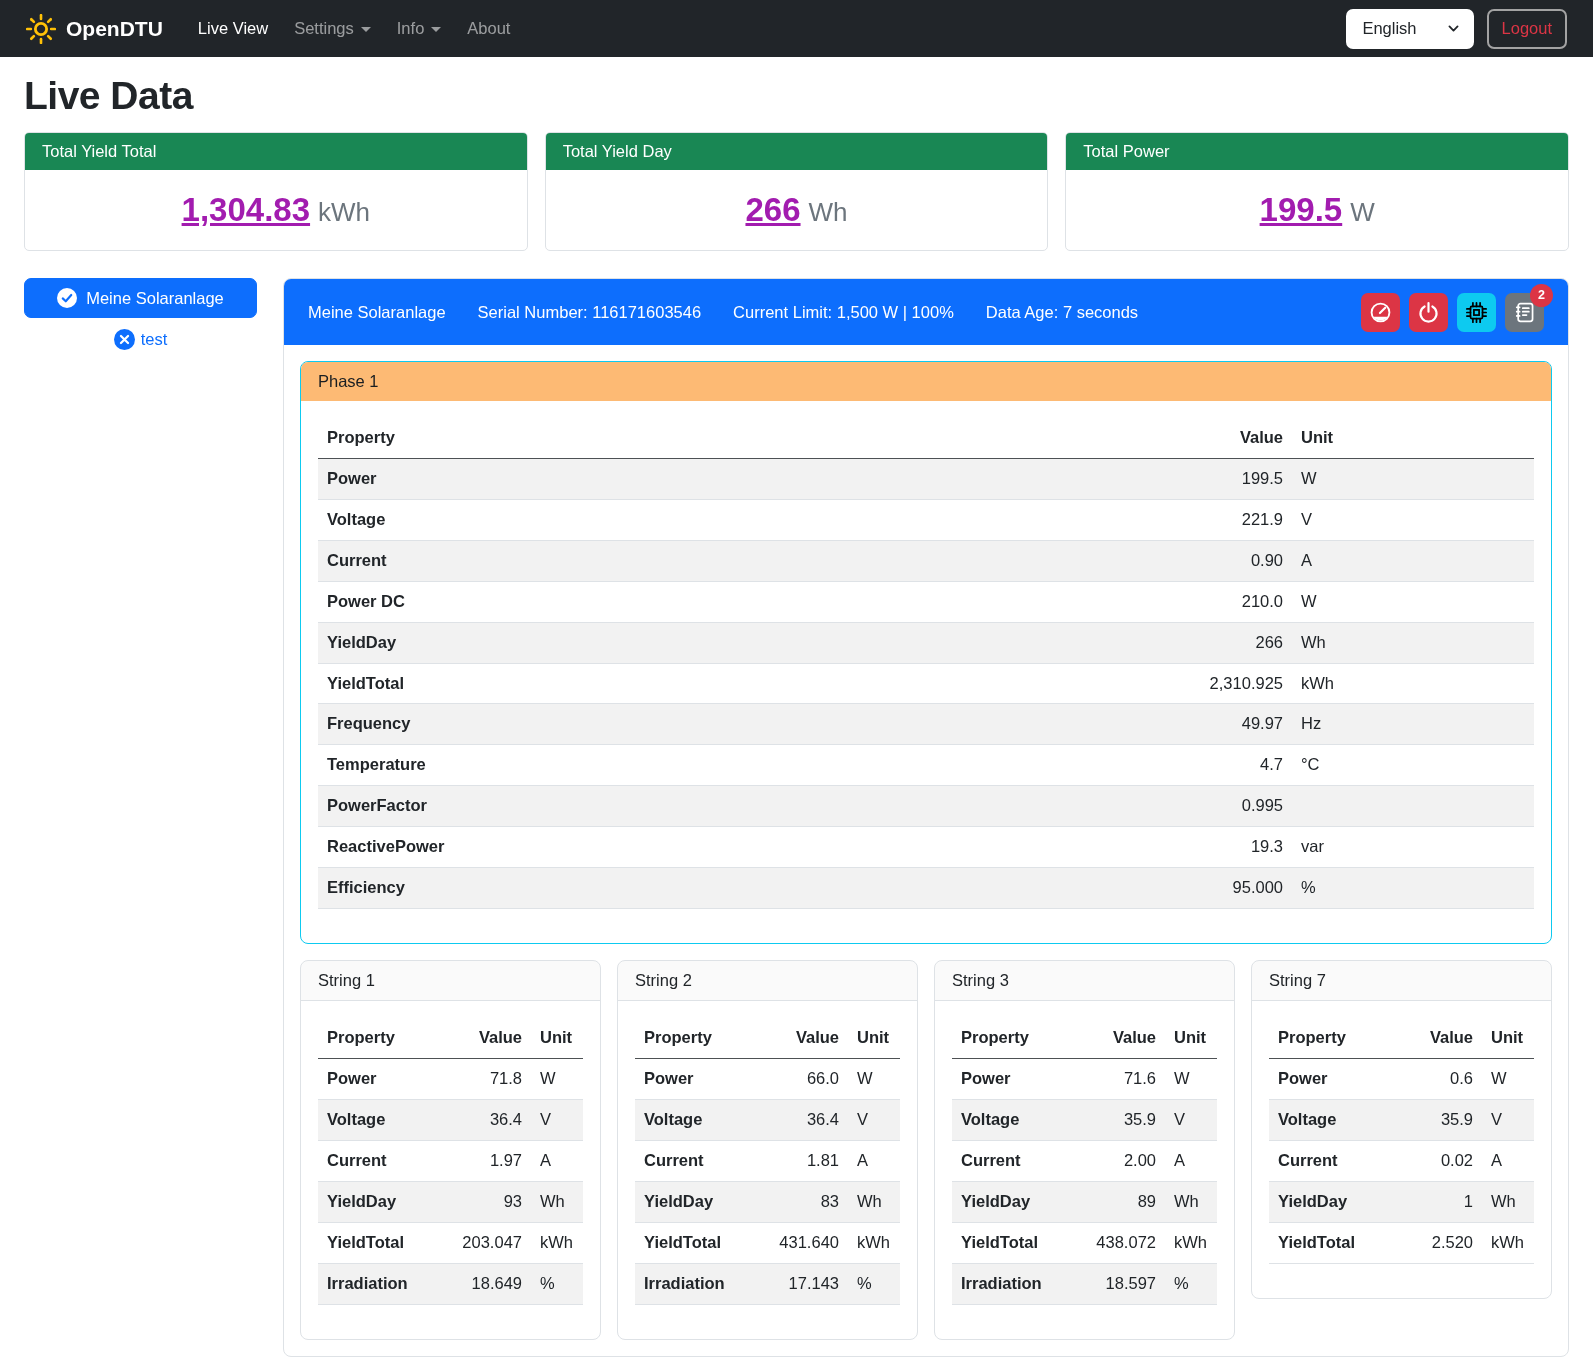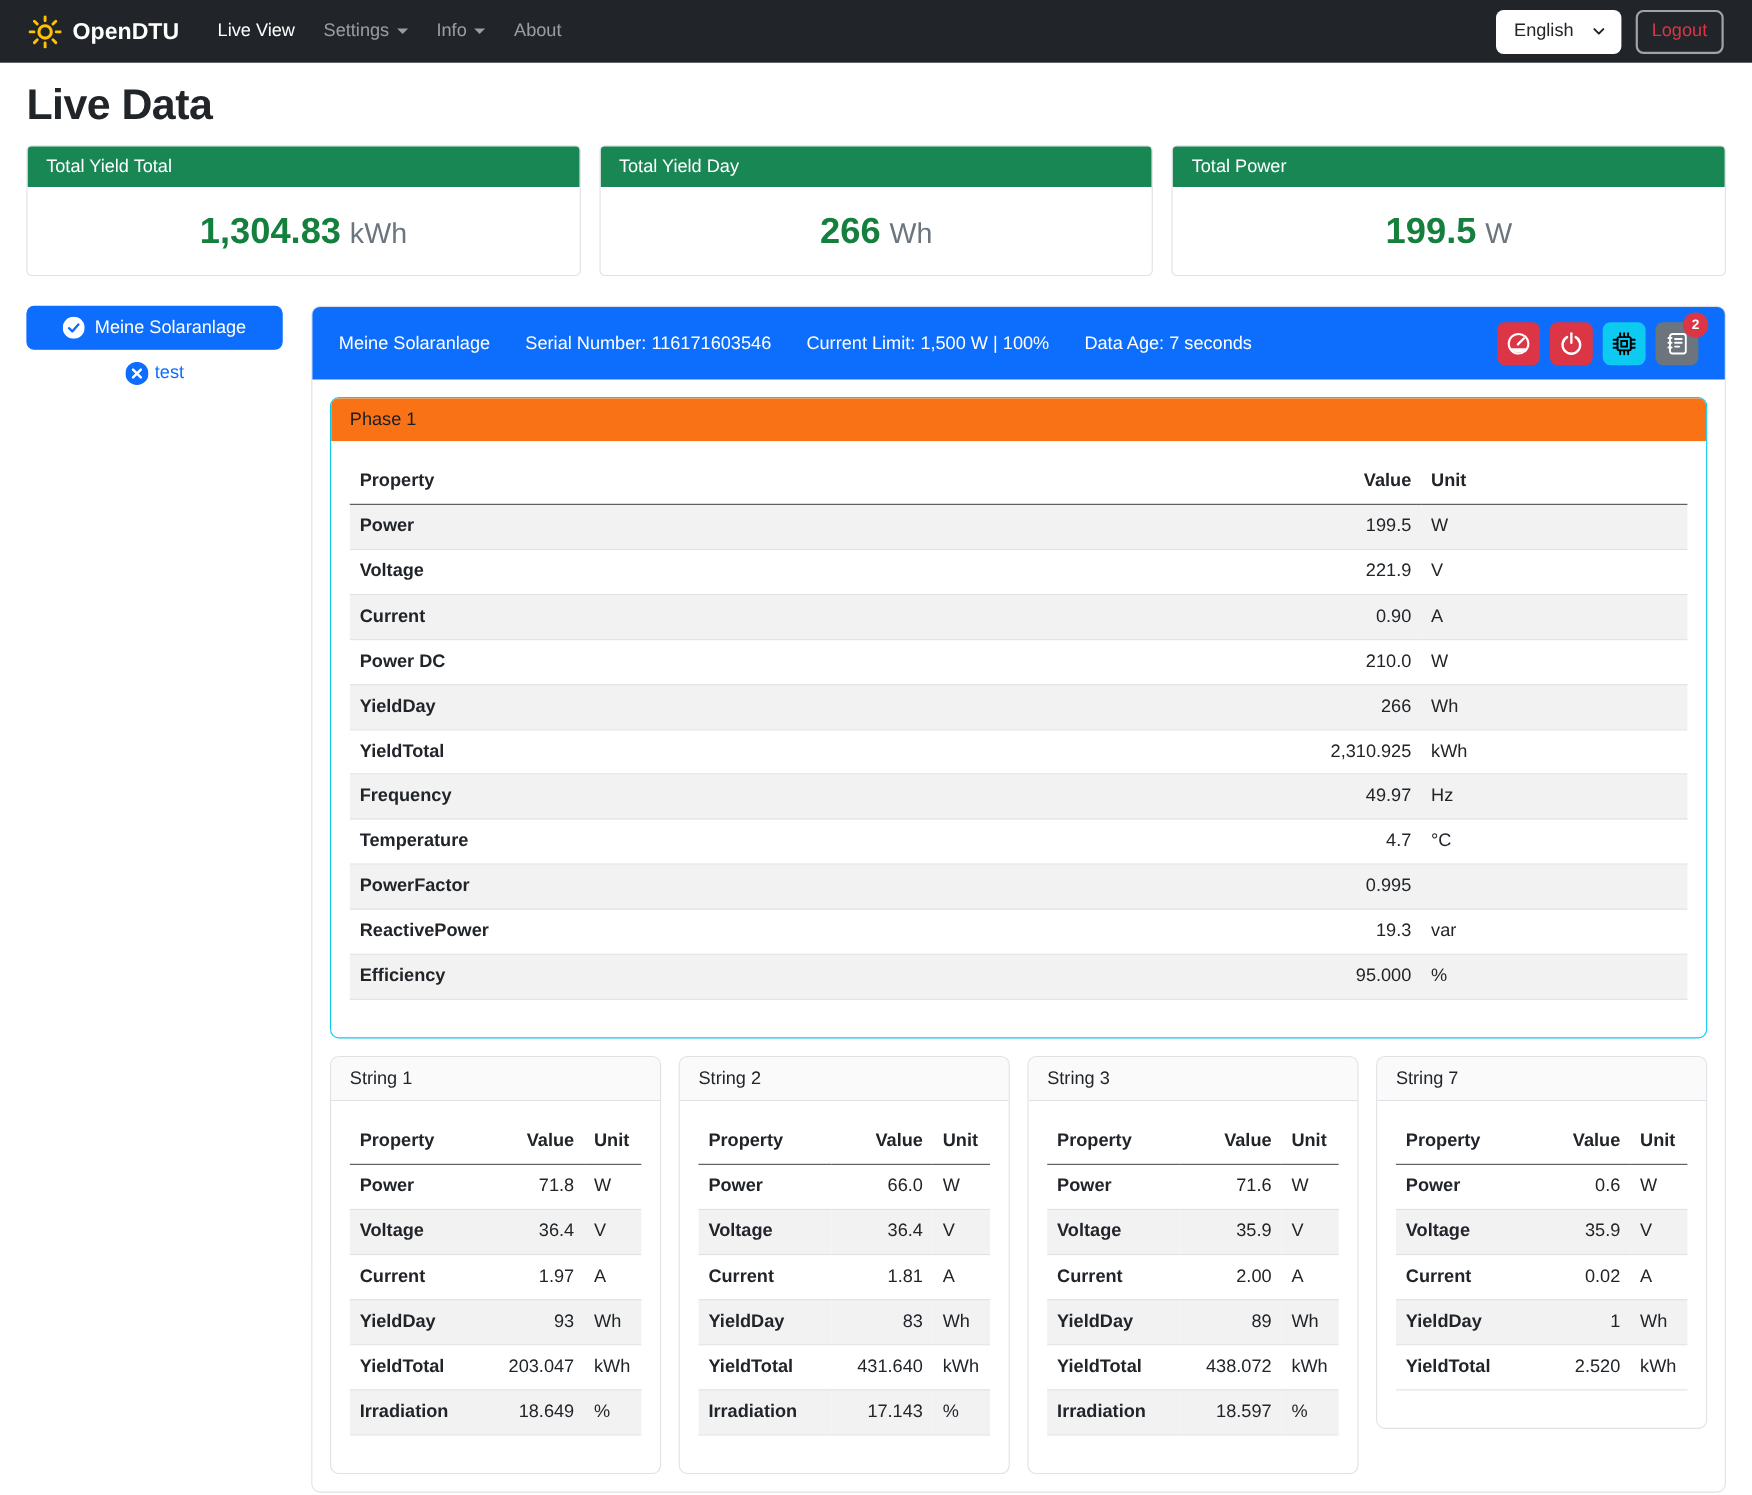--- a/index.html
+++ b/index.html
@@ -21,38 +21,38 @@
     color:rgba(255,255,255,.55); font-size:16.5px; padding:8px 13px; cursor:pointer; white-space:nowrap;
   }
   .nav-link.active { color:#fff; }
   .caret {
     display:inline-block; width:0; height:0; margin-left:7px; vertical-align:2px;
     border-top:5px solid currentColor; border-left:5px solid transparent; border-right:5px solid transparent;
   }
   .nav-right { margin-left:auto; display:flex; align-items:center; gap:13px; }
   .lang-select {
     background:#fff; color:#212529; border:none; border-radius:7px;
-    height:40px; padding:0 14px 0 16px; display:flex; align-items:center; gap:16px;
+    height:40px; padding:0 14px 0 16px; display:flex; align-items:center; gap:30px;
     font-size:16.5px; cursor:pointer;
   }
   .logout-btn {
     background:transparent; color:#dc3545; border:2px solid #a3a3a3; border-radius:7px;
     height:40px; padding:0 13px; font-size:16.5px; cursor:pointer; font-family:inherit;
   }
 
   
   .container { padding:0 24px; }
   .page-title { font-size:39px; font-weight:600; margin:17px 0 14px 0; letter-spacing:-0.5px; }
 
   
   .cards-row { display:flex; gap:17px; }
   .summary-card { flex:1; border:1px solid #dee2e6; border-radius:5px; background:#fff; overflow:hidden; }
   .summary-card-header { background:#198754; color:#fff; font-size:16.5px; padding:9px 17px; }
   .summary-card-body { padding:21px 17px; text-align:center; }
-  .summary-value { font-size:33px; font-weight:700; color:#15803d; }
+  .summary-value { font-size:33px; font-weight:700; color:#a21caf;text-decoration:underline; }
   .summary-unit { font-size:26px; font-weight:400; color:#6c757d; margin-left:8px; }
 
   
   .main-row { display:flex; align-items:flex-start; gap:26px; margin-top:27px; padding-bottom:28px; }
   .sidebar { width:233px; flex-shrink:0; }
   .inverter-select-btn {
     width:100%; background:#0d6efd; border:1px solid #0d6efd; color:#fff; border-radius:7px;
     height:40px; display:flex; align-items:center; justify-content:center; gap:9px;
     font-size:16.5px; cursor:pointer; font-family:inherit;
   }
@@ -78,21 +78,21 @@
   .count-badge {
     position:absolute; top:-9px; right:-9px; background:#dc3545; color:#fff;
     min-width:23px; height:23px; border-radius:50%; font-size:12.5px; font-weight:700;
     display:flex; align-items:center; justify-content:center;
   }
 
   .inverter-body { padding:16px; }
 
   
   .phase-panel { border:1px solid #0dcaf0; border-radius:8px; overflow:hidden; }
-  .phase-header { background:#f97316; color:#1a1e21; font-size:16.5px; padding:10px 17px; }
+  .phase-header { background:#fdba74; color:#1a1e21; font-size:16.5px; padding:10px 17px; }
   .phase-body { padding:17px; }
 
   table { width:100%; border-collapse:collapse; font-size:16.5px; margin-bottom:17px; }
   th, td { padding:8px 9px; text-align:left; border-bottom:1px solid #dee2e6; line-height:1.45; }
   thead th { border-bottom:1px solid #4d5154; font-weight:700; }
   td.prop, th.prop { font-weight:700; }
   .col-value { text-align:right; }
   .phase-table .col-value { width:122px; }
   .phase-table .col-unit  { width:242px; }
   .phase-table tbody tr:nth-child(odd) { background:#f2f2f2; }

